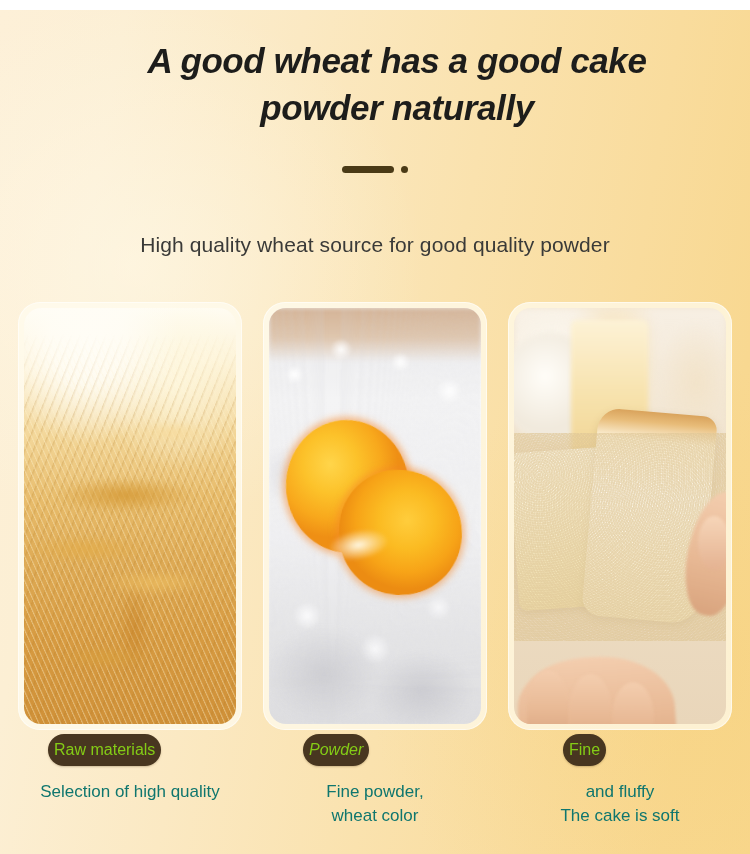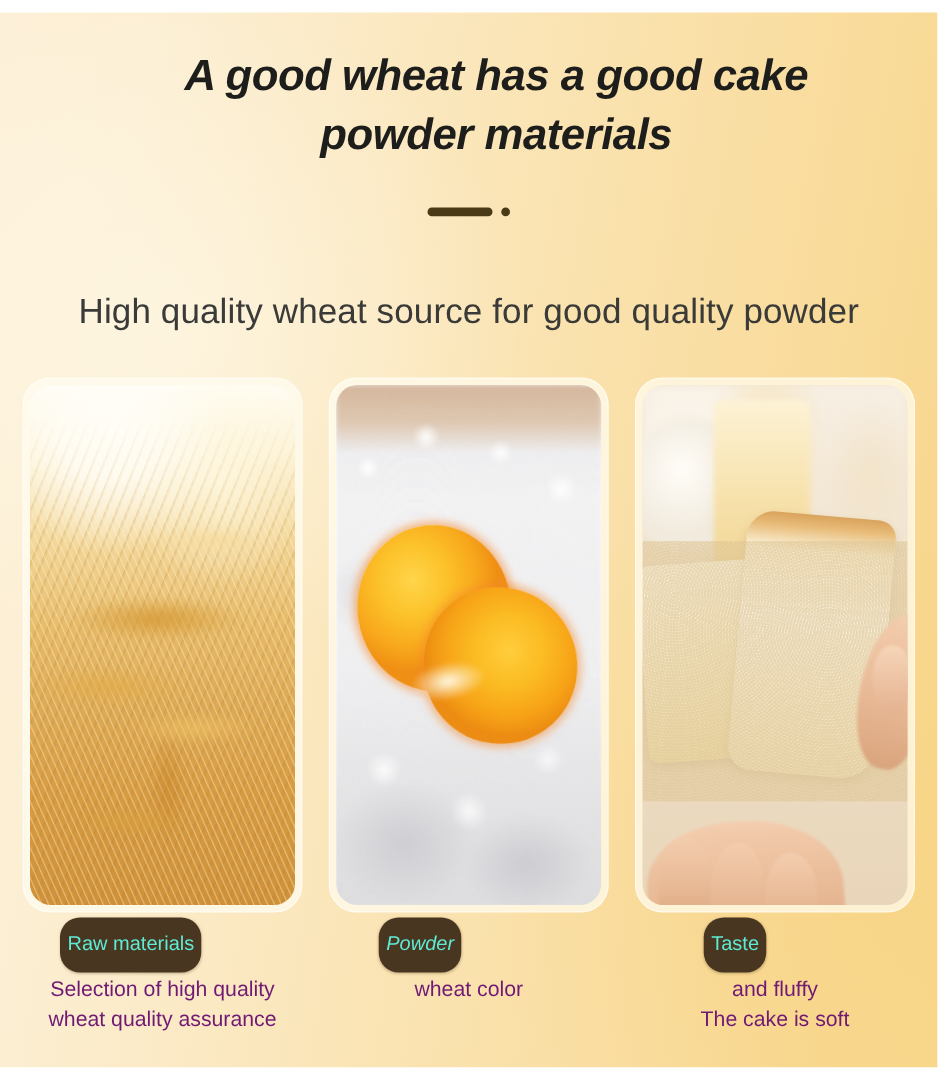--- a/index.html
+++ b/index.html
@@ -66,21 +66,21 @@
   .divider .dot {
     width:7px; height:7px; border-radius:50%;
     background:#4a3a16;
     margin-left:7px;
   }
 
   
   .subtitle {
     position:absolute; left:0; top:233px; width:750px;
     text-align:center;
-    font-size:28px;
+    font-size:21px;
     color:#3a3a38;
     letter-spacing:.1px;
   }
 
   
   .cards {
     position:absolute;
     left:18px; top:302px;
     width:714px; height:428px;
     display:flex;
@@ -299,57 +299,57 @@
     border-radius:50%;
     background:linear-gradient(180deg,#f6d5b8,#e4b291);
   }
 
   
   .badges {
     position:absolute; left:18px; top:734px; width:714px; height:32px;
   }
   .badge {
     position:absolute;
-    height:44px;
+    height:32px;
     border-radius:16px;
     background:#483620;
-    color:#5eead4;
+    color:#84cc16;
     font-size:16px;
     display:flex; align-items:center; justify-content:center;
     padding:0 6px;
     box-shadow:0 1px 2px rgba(90,66,30,.28);
     white-space:nowrap;
   }
   .badge.b1 { left:30px;  }
   .badge.b2 { left:285px;font-style:italic; }
   .badge.b3 { left:545px; }
 
   
   .captions {
     position:absolute; left:18px; top:780px; width:714px;
     display:flex; justify-content:space-between;
   }
   .caption {
     width:224px;
     text-align:center;
     font-size:17px;
     line-height:1.42;
-    color:#701a75;
+    color:#0f766e;
   }
 </style>
 </head>
 <body>
 
 <div id="page">
 
   <div class="bg"></div>
 
   <h1 class="headline">
     <span>A good wheat has a good cake</span>
-    <span class="l2">powder materials</span>
+    <span class="l2">powder naturally</span>
   </h1>
 
   <div class="divider">
     <span class="bar"></span>
     <span class="dot"></span>
   </div>
 
   <p class="subtitle">High quality wheat source for good quality powder</p>
 
   <div class="cards">
@@ -384,29 +384,29 @@
         <span class="hand f2"></span>
         <span class="hand f3"></span>
       </div>
     </div>
 
   </div>
 
   <div class="badges">
     <span class="badge b1">Raw materials</span>
     <span class="badge b2">Powder</span>
-    <span class="badge b3">Taste</span>
+    <span class="badge b3">Fine</span>
   </div>
 
   <div class="captions">
     <div class="caption">
       <div>Selection of high quality</div>
-      <div>wheat quality assurance</div>
     </div>
     <div class="caption">
+      <div>Fine powder,</div>
       <div>wheat color</div>
     </div>
     <div class="caption">
       <div>and fluffy</div>
       <div>The cake is soft</div>
     </div>
   </div>
 
 </div>
 

